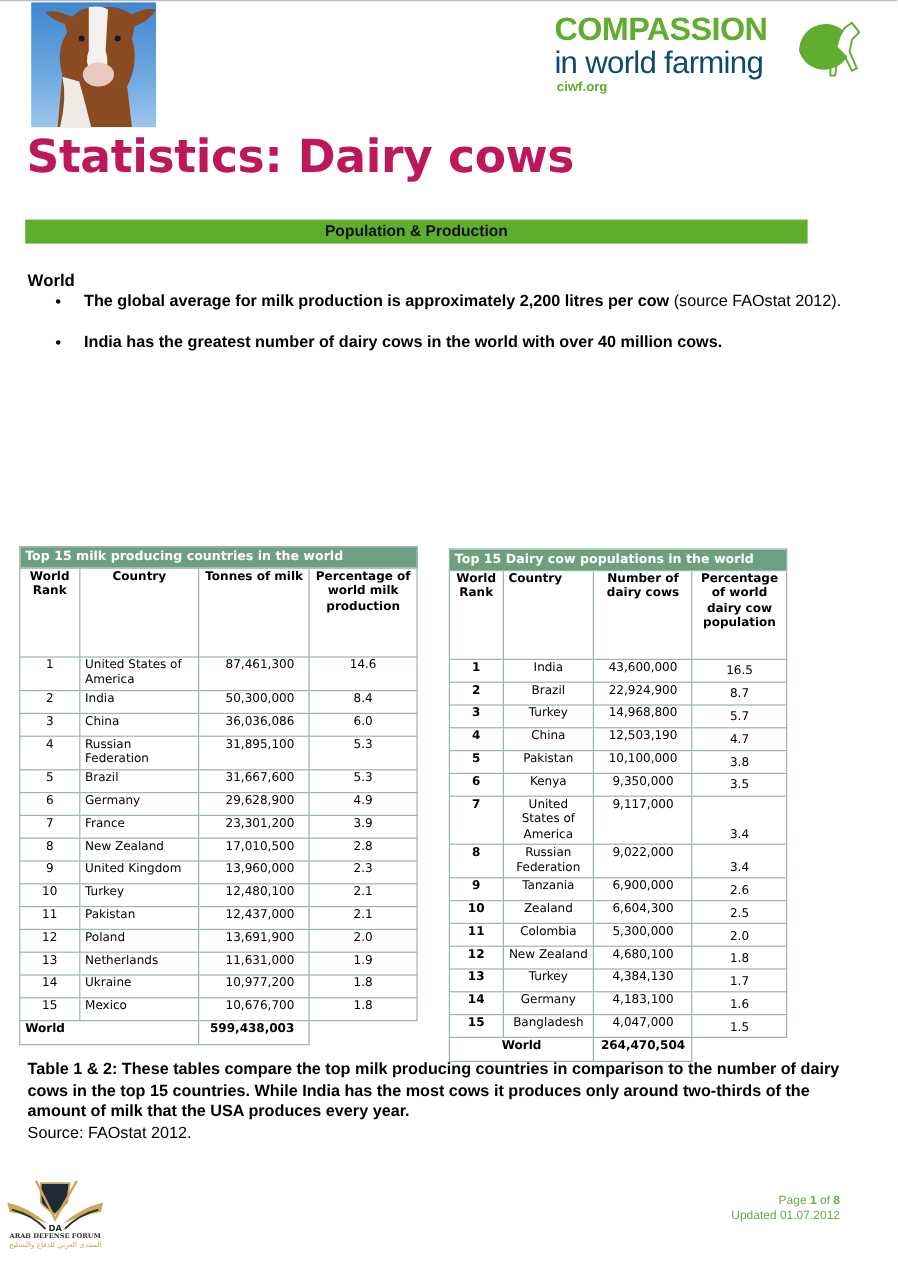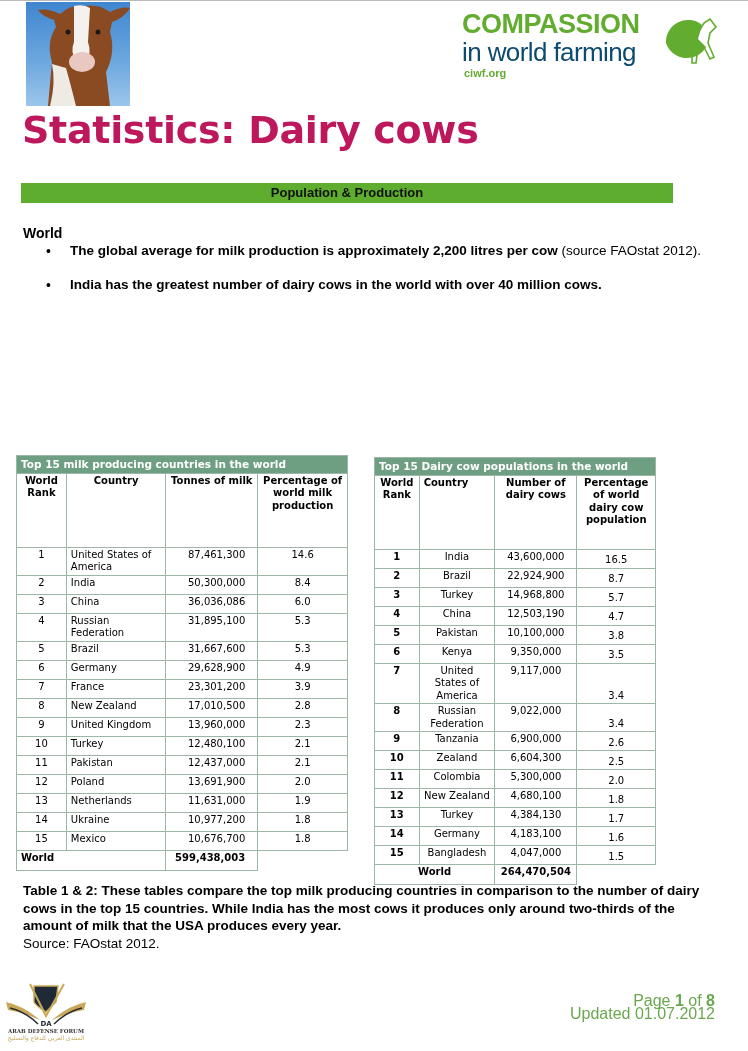--- a/index.html
+++ b/index.html
@@ -55,22 +55,22 @@
 
   .caption { position: absolute; left: 23px; top: 882px; width: 700px; font-family: "Liberation Sans", sans-serif;
     font-size: 13.5px; line-height: 17.5px; }
   .caption b { font-weight: bold; }
 
   .forum-logo { position: absolute; left: 4px; top: 982px; width: 84px; height: 66px; }
   .forum-logo svg { width: 84px; height: 46px; display: block; }
   .forum-name { font-family: "DejaVu Serif", serif; font-weight: bold; font-size: 5.5px; color: #333; text-align: center; }
   .forum-arabic { font-family: "DejaVu Sans", sans-serif; font-size: 6px; color: #c7a960; text-align: center; }
 
-  .footer { position: absolute; right: 33px; top: 994px; text-align: right; font-family: "Liberation Sans", sans-serif;
-    font-size: 16px; line-height: 13px; color: #6aa84f; }
+  .footer { position: absolute; right: 48px; top: 994px; text-align: right; font-family: "Liberation Sans", sans-serif;
+    font-size: 10px; line-height: 13px; color: #6aa84f; }
   .footer b { font-weight: bold; }
 </style>
 </head>
 <body>
 
 <div class="topline"></div>
 
 <div class="cow-photo">
   <svg viewBox="0 0 104 104">
     <path d="M22 104 L26 60 Q20 40 30 25 L28 18 Q16 14 12 8 Q22 6 34 12 Q44 2 60 4 Q72 2 84 10 Q96 4 104 6 Q98 16 86 20 L84 30 Q90 50 80 70 L84 104 Z" fill="#8a4a22"></path>

